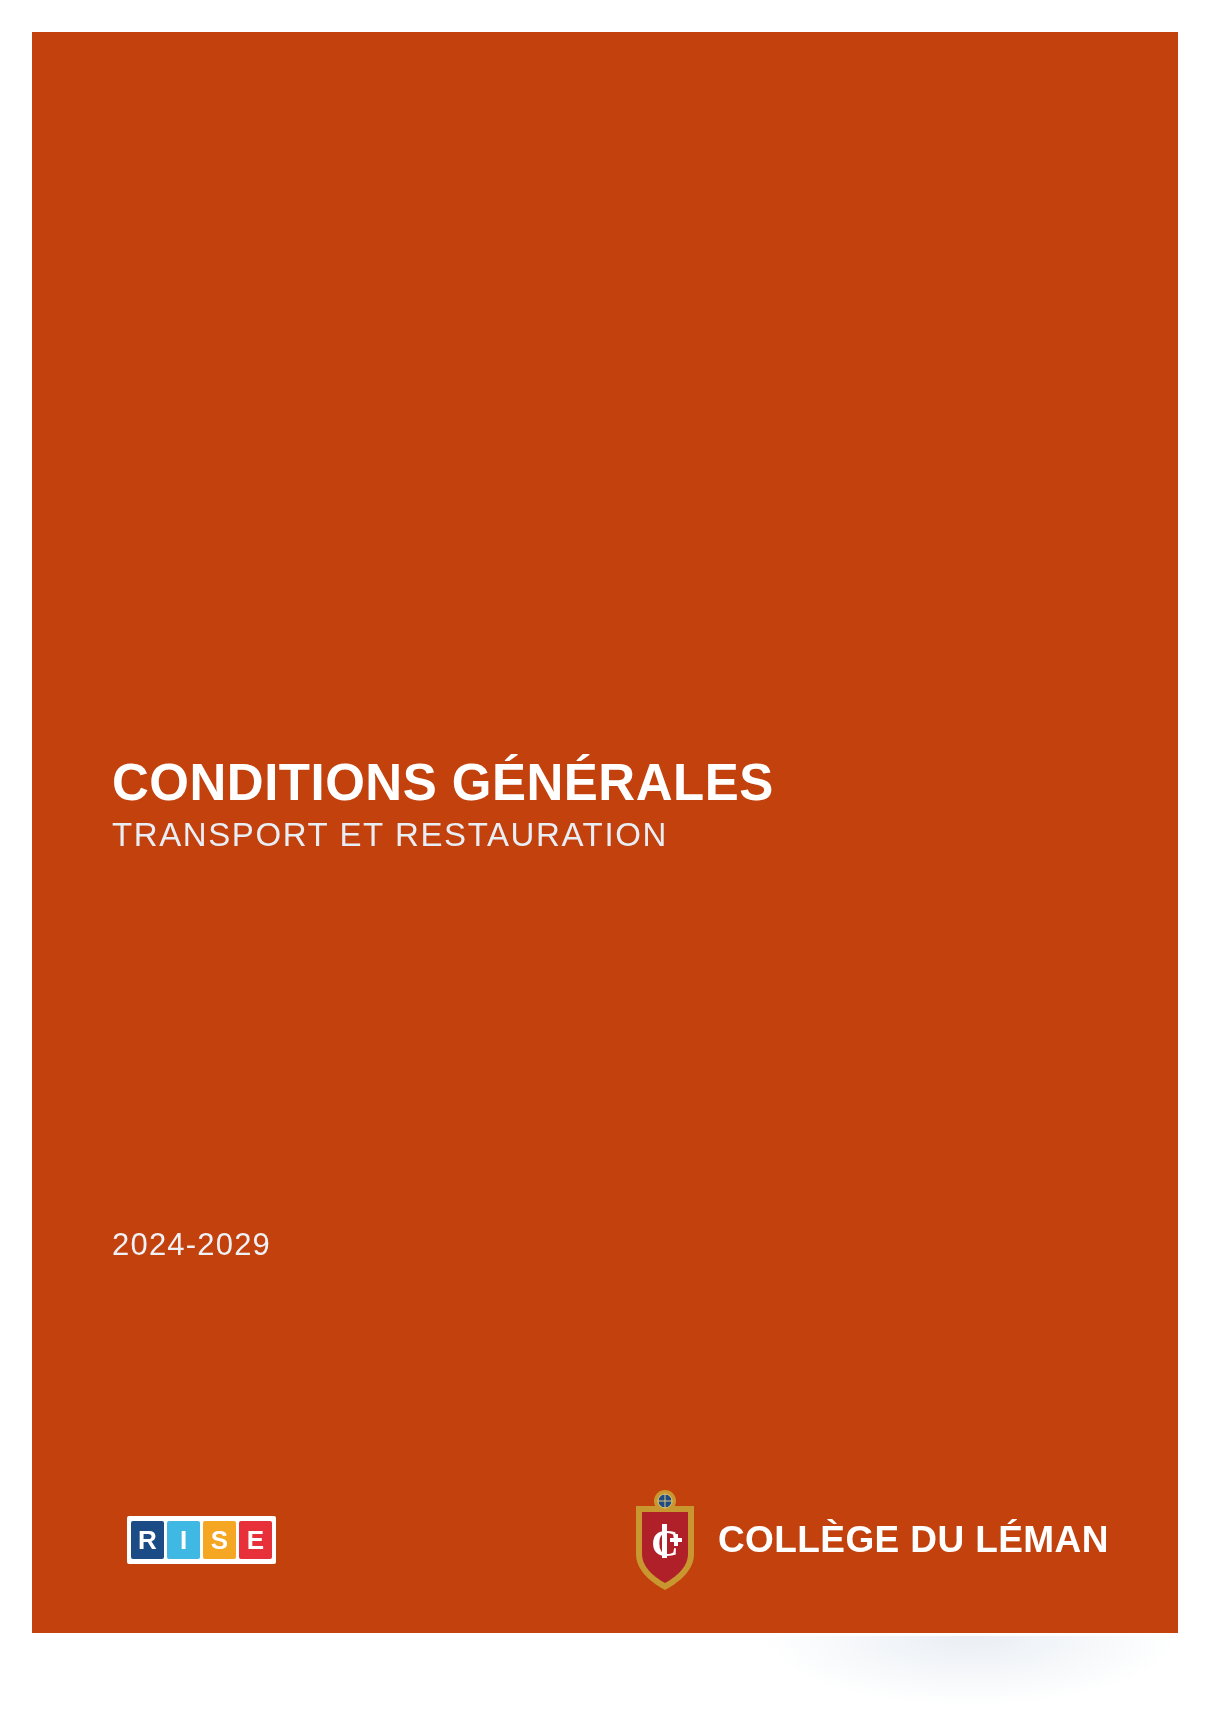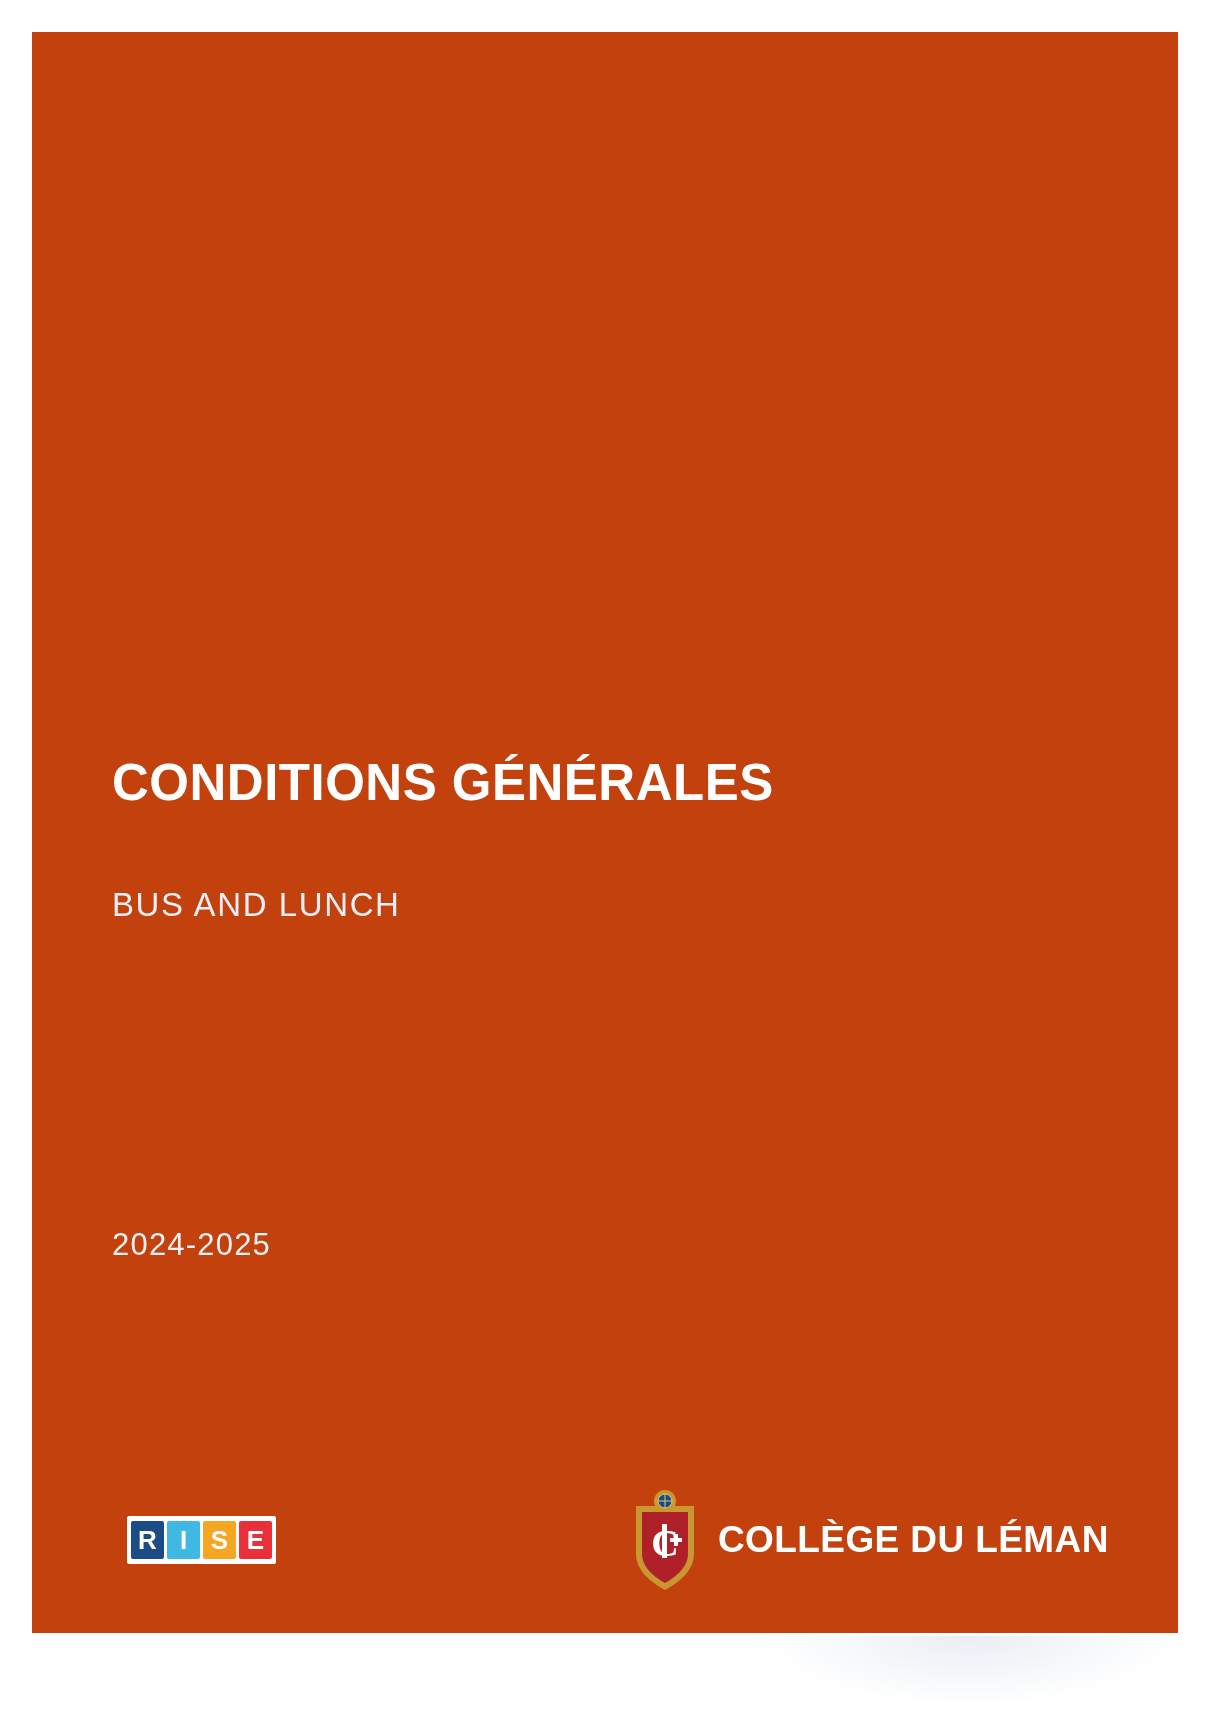--- a/index.html
+++ b/index.html
@@ -156,25 +156,25 @@
 </style>
 </head>
 <body>
 
 <div id="page">
 
   <div id="cover">
 
     <div id="title-block">
       <div class="title-main">CONDITIONS GÉNÉRALES</div>
+      <div class="title-sub">TRANSPORT ET RESTAURATION</div>
       <div class="block-gap"></div>
-      <div class="title-sub">BUS AND LUNCH</div>
     </div>
 
-    <div id="year">2024-2025</div>
+    <div id="year">2024-2029</div>
 
     <div id="rise-logo">
       <span class="rise-letter" style="background:#1b4c86">R</span>
       <span class="rise-letter" style="background:#3fb9e4">I</span>
       <span class="rise-letter" style="background:#f5a623">S</span>
       <span class="rise-letter" style="background:#e8303a">E</span>
     </div>
 
     <div id="cdl-logo">
       <span id="crest">

